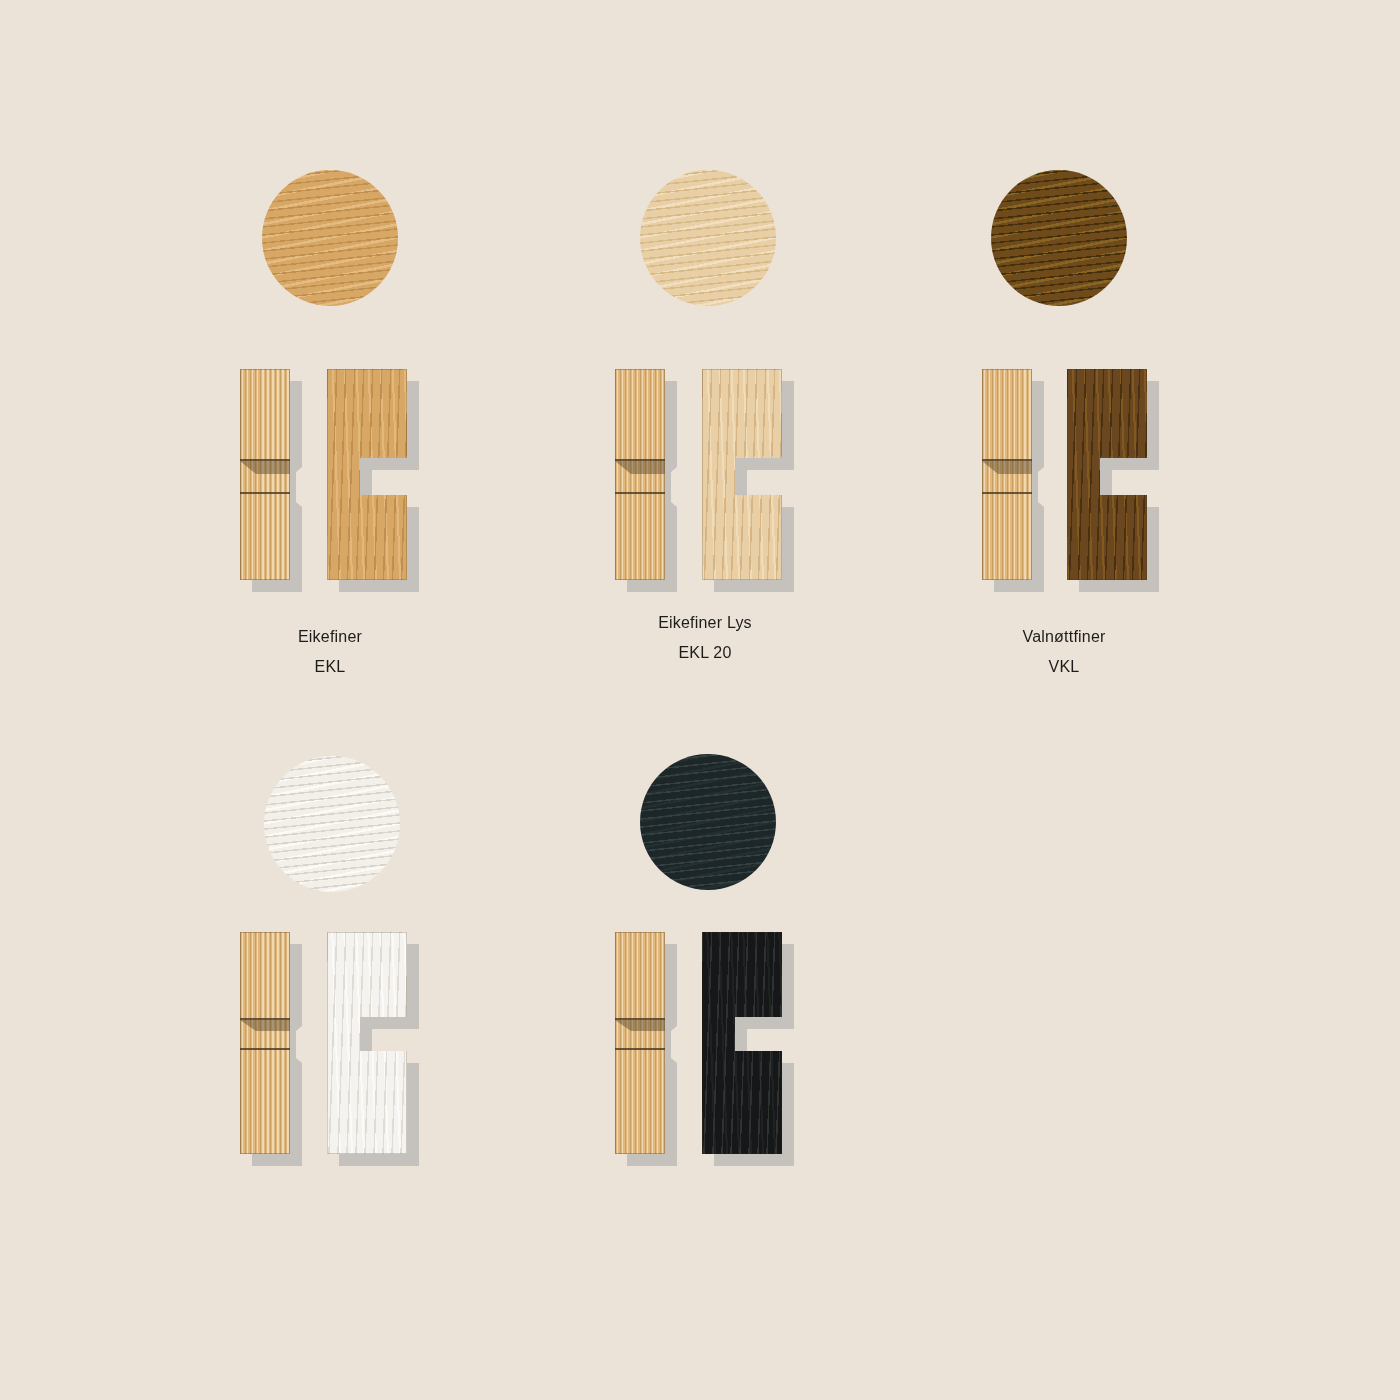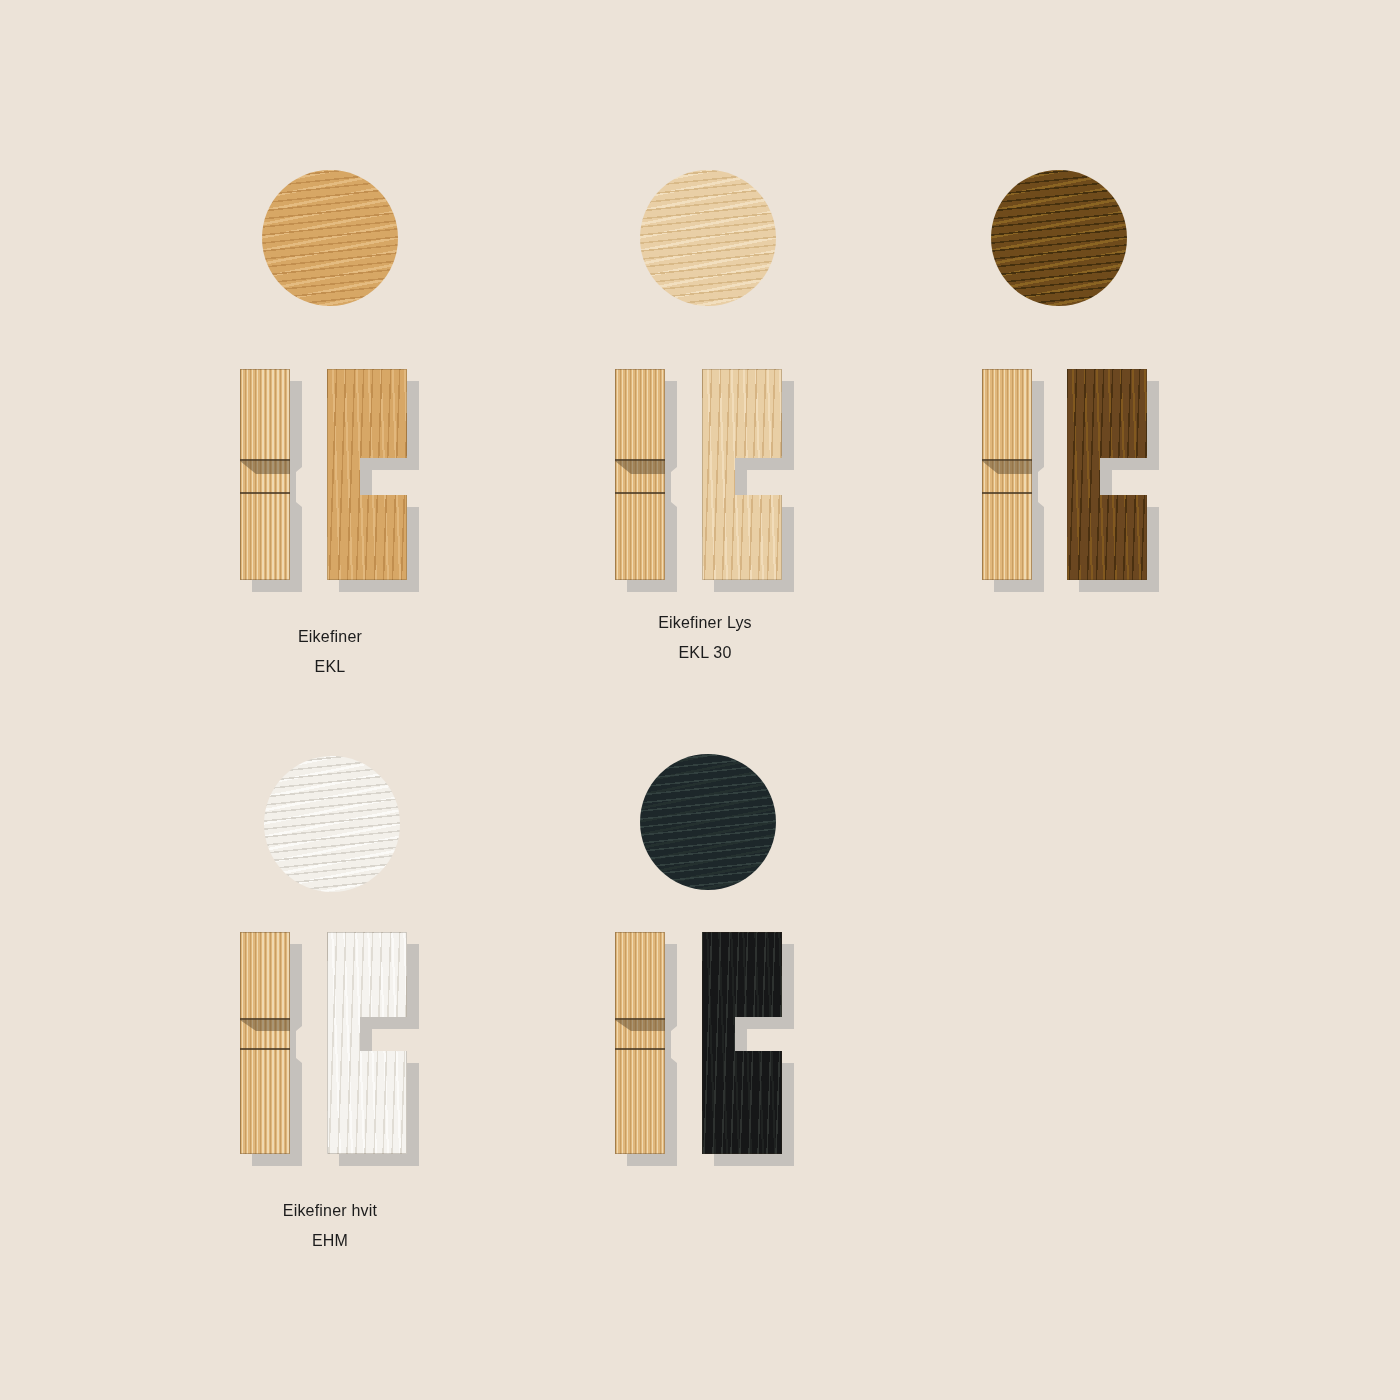--- a/index.html
+++ b/index.html
@@ -93,50 +93,50 @@
     <div class="shadow sshadow r1" style="left:627px;top:381px;width:50px;height:211px"></div>
     <div class="shadow pshadow r1" style="left:714px;top:381px;width:80px;height:211px"></div>
     <div class="slat r1" style="left:615px;top:369px;width:50px;height:211px">
       <div class="g1"></div>
       <div class="face"></div>
       <div class="g2"></div>
     </div>
     <div class="piece r1" style="left: 702px; top: 369px; width: 80px; height: 211px; --base: #e9cfa5; --streak: #d6b483; --light: #f1dcba;"></div>
     <div class="label" style="left:605px;top:608px;width:200px">
       <span>Eikefiner Lys</span>
-      <span>EKL 30</span>
+      <span>EKL 20</span>
     </div>
   </section>
 
   <section class="swatch">
     <div class="circle" style="left: 991px; top: 170px; width: 136px; height: 136px; --base: #6f4b1b; --streak: #45300e; --light: #8a6423;"></div>
     <div class="shadow sshadow r1" style="left:994px;top:381px;width:50px;height:211px"></div>
     <div class="shadow pshadow r1" style="left:1079px;top:381px;width:80px;height:211px"></div>
     <div class="slat r1" style="left:982px;top:369px;width:50px;height:211px">
       <div class="g1"></div>
       <div class="face"></div>
       <div class="g2"></div>
     </div>
     <div class="piece r1" style="left: 1067px; top: 369px; width: 80px; height: 211px; --base: #6b4720; --streak: #4a3010; --light: #82591f;"></div>
+    <div class="label" style="left:964px;top:622px;width:200px">
+      <span>Valnøttfiner</span>
+      <span>VKL</span>
+    </div>
   </section>
 
   <section class="swatch">
     <div class="circle" style="left: 264px; top: 756px; width: 136px; height: 136px; --base: #f3f0ea; --streak: #d9d5cd; --light: #fbfaf7;"></div>
     <div class="shadow sshadow r2" style="left:252px;top:944px;width:50px;height:222px"></div>
     <div class="shadow pshadow r2" style="left:339px;top:944px;width:80px;height:222px"></div>
     <div class="slat r2" style="left:240px;top:932px;width:50px;height:222px">
       <div class="g1"></div>
       <div class="face"></div>
       <div class="g2"></div>
     </div>
     <div class="piece r2" style="left: 327px; top: 932px; width: 80px; height: 222px; --base: #f5f3ef; --streak: #e0dcd4; --light: #fbfaf8;"></div>
-    <div class="label" style="left:230px;top:1196px;width:200px">
-      <span>Eikefiner hvit</span>
-      <span>EHM</span>
-    </div>
   </section>
 
   <section class="swatch">
     <div class="circle" style="left: 640px; top: 754px; width: 136px; height: 136px; --base: #1d272a; --streak: #32403f; --light: #24302f;"></div>
     <div class="shadow sshadow r2" style="left:627px;top:944px;width:50px;height:222px"></div>
     <div class="shadow pshadow r2" style="left:714px;top:944px;width:80px;height:222px"></div>
     <div class="slat r2" style="left:615px;top:932px;width:50px;height:222px">
       <div class="g1"></div>
       <div class="face"></div>
       <div class="g2"></div>

